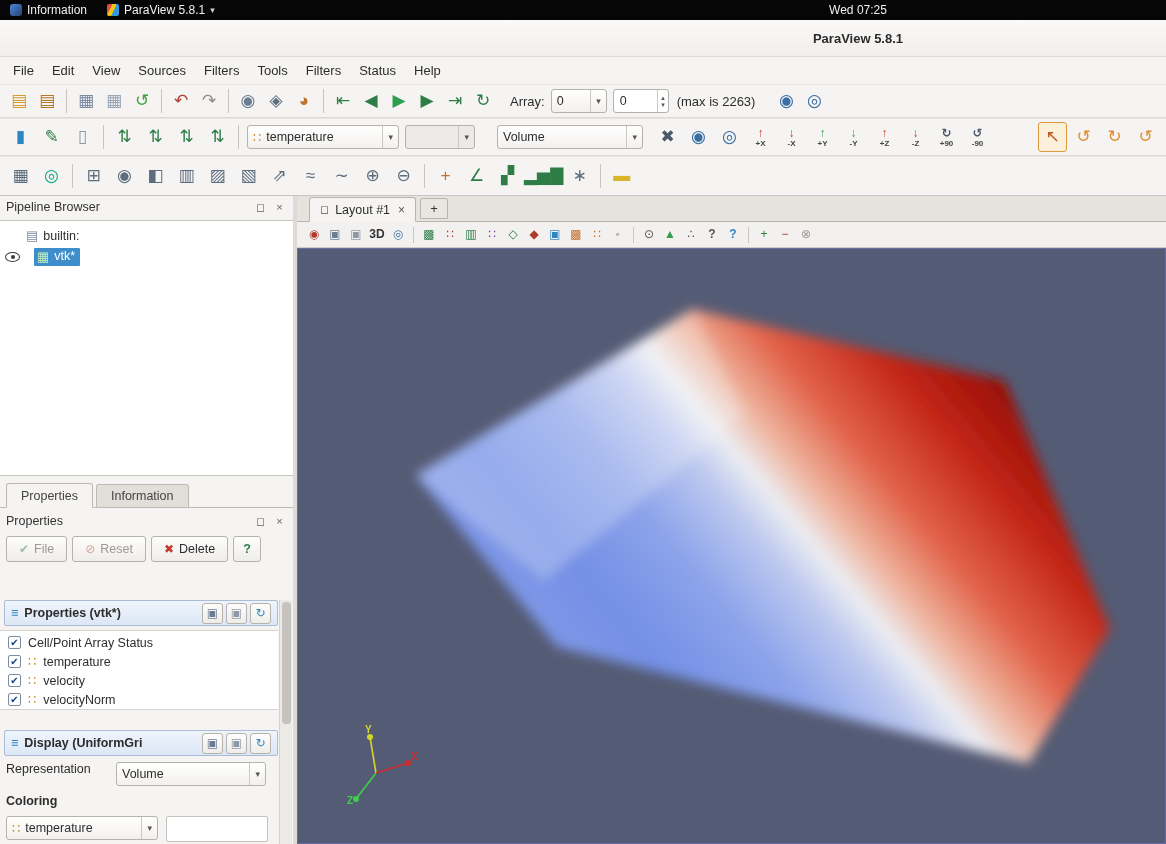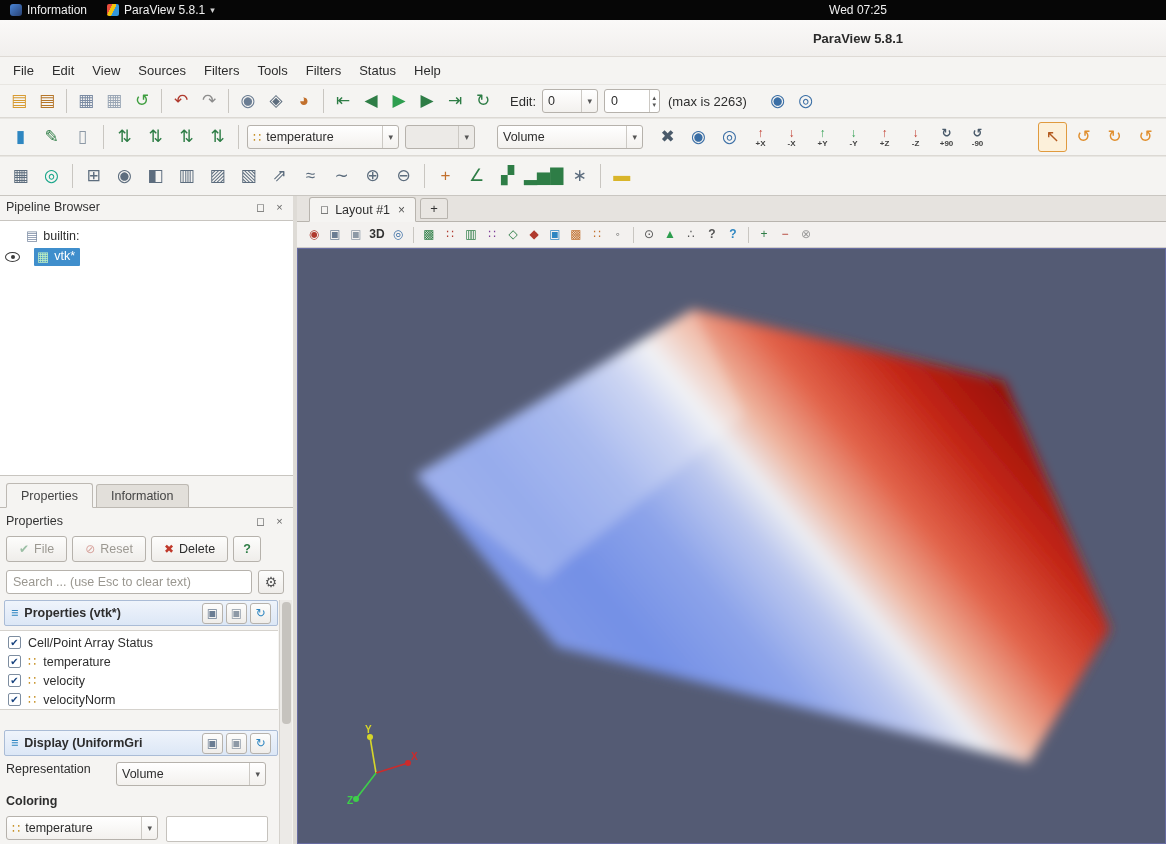--- a/index.html
+++ b/index.html
@@ -213,21 +213,21 @@
       <span class="tbi">
         <span class="glyph" style="color: rgb(46, 125, 70);">▶</span>
       </span>
       <span class="tbi">
         <span class="glyph" style="color: rgb(46, 125, 70);">⇥</span>
       </span>
       <span class="tbi">
         <span class="glyph" style="color: rgb(46, 125, 70);">↻</span>
       </span>
     </div>
-  <span class="tlabel">Edit:</span>
+  <span class="tlabel">Array:</span>
   <div id="time-combo" class="combo">
     <span class="cval">0</span>
     <span class="carr">▾</span>
   </div>
   <div id="frame-spin">
     <span class="cval">0</span>
     <span class="spinbtns">
       <span>▴</span>
       <span>▾</span>
     </span>
@@ -466,26 +466,20 @@
       </span>
       <span class="pbtn">
         <span class="bicon" style="color:#c0392b;">✖</span>
         <span>Delete</span>
       </span>
       <span class="pbtn" style="padding:0 9px;color:#2e7d46;font-weight:bold;">
         <span>?</span>
       </span>
     </div>
 
-    <div id="searchrow">
-      <input id="search-input" type="text" placeholder="Search ... (use Esc to clear text)" style="">
-      <span id="search-gear">
-        <span>⚙</span>
-      </span>
-    </div>
 
     <div id="sect1" class="sect">
       <span class="sect-icon">≡</span>
       <span class="sect-title">Properties (vtk*)</span>
       <span class="sectbtns">
           <span class="tbi">
             <span class="glyph" style="color: rgb(107, 125, 147);">▣</span>
           </span>
           <span class="tbi">
             <span class="glyph" style="color: rgb(141, 153, 166);">▣</span>

